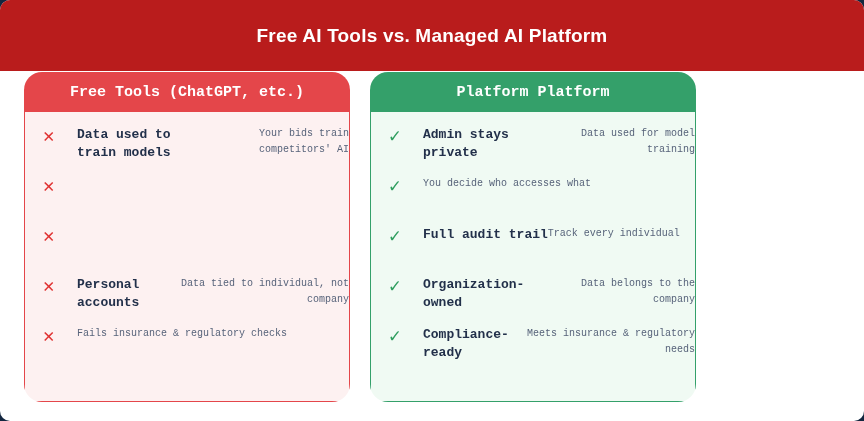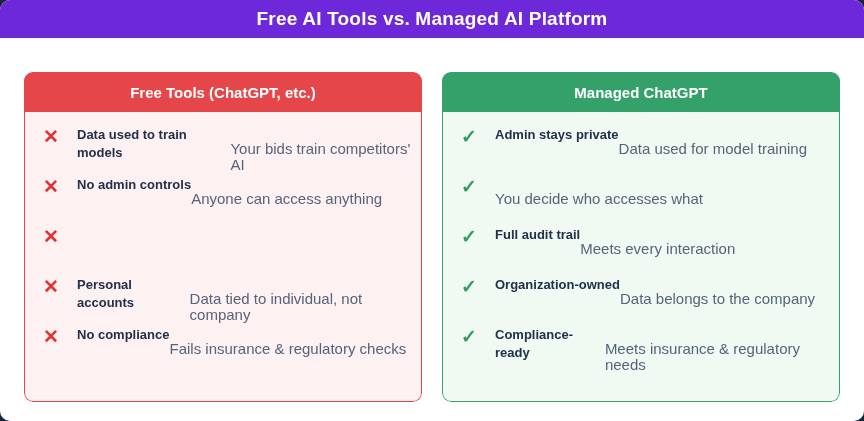--- a/index.html
+++ b/index.html
@@ -20,45 +20,46 @@
     background: #ffffff;
     border-radius: 10px;
     overflow: hidden;
     box-sizing: border-box;
   }
   .banner {
     position: absolute;
     top: 0;
     left: 0;
     width: 864px;
-    height: 38px;
-    background: #6d28d9;
+    height: 71px;
+    background: #b91c1c;
     display: flex;
     align-items: center;
     justify-content: center;
   }
   .banner-title {
     color: #ffffff;
     font-size: 19px;
     font-weight: bold;
     letter-spacing: 0.2px;
   }
   .columns {
     position: absolute;
     top: 72px;
     left: 24px;
     width: 816px;
     display: flex;
     gap: 20px;
   }
   .card {
-    width: 398px;
-    border-radius: 9px;
+    width: 326px;
+    border-radius: 18px;
     overflow: hidden;
     box-sizing: border-box;
+    font-family: Liberation Mono, monospace;
   }
   .card-header {
     height: 40px;
     display: flex;
     align-items: center;
     justify-content: center;
     color: #ffffff;
     font-size: 15px;
     font-weight: bold;
   }
@@ -103,23 +104,24 @@
     flex-direction: row;
   }
   .row-title {
     color: #22304a;
     font-size: 13px;
     font-weight: bold;
     line-height: 18px;
   }
   .row-sub {
     color: #57637a;
-    font-size: 15px;
+    font-size: 10px;
     line-height: 16px;
-    margin-top: 15px;
+    margin-top: 0;
+    text-align: right;
   }
 </style>
 </head>
 <body>
 
 <div class="page">
 
   <div class="banner">
     <div class="banner-title">Free AI Tools vs. Managed AI Platform</div>
   </div>
@@ -133,68 +135,63 @@
       <div class="card-body">
         <div class="row">
           <span class="row-icon icon-x">✕</span>
           <span class="row-text">
             <span class="row-title">Data used to train models</span>
             <span class="row-sub">Your bids train competitors' AI</span>
           </span>
         </div>
         <div class="row">
           <span class="row-icon icon-x">✕</span>
-          <span class="row-text">
-            <span class="row-title">No admin controls</span>
-            <span class="row-sub">Anyone can access anything</span>
-          </span>
         </div>
         <div class="row">
           <span class="row-icon icon-x">✕</span>
         </div>
         <div class="row">
           <span class="row-icon icon-x">✕</span>
           <span class="row-text">
             <span class="row-title">Personal accounts</span>
             <span class="row-sub">Data tied to individual, not company</span>
           </span>
         </div>
         <div class="row">
           <span class="row-icon icon-x">✕</span>
           <span class="row-text">
-            <span class="row-title">No compliance</span>
             <span class="row-sub">Fails insurance &amp; regulatory checks</span>
           </span>
         </div>
       </div>
     </div>
 
     <div class="card card-pos">
       <div class="card-header">
-        <span>Managed ChatGPT</span>
+        <span>Platform Platform</span>
       </div>
       <div class="card-body">
         <div class="row">
           <span class="row-icon icon-check">✓</span>
           <span class="row-text">
             <span class="row-title">Admin stays private</span>
             <span class="row-sub">Data used for model training</span>
           </span>
         </div>
         <div class="row">
           <span class="row-icon icon-check">✓</span>
           <span class="row-text">
             <span class="row-sub">You decide who accesses what</span>
           </span>
         </div>
         <div class="row">
           <span class="row-icon icon-check">✓</span>
           <span class="row-text">
             <span class="row-title">Full audit trail</span>
-            <span class="row-sub">Meets every interaction</span>
+            <span class="row-sub">Track every individual</span>
           </span>
         </div>
         <div class="row">
           <span class="row-icon icon-check">✓</span>
           <span class="row-text">
             <span class="row-title">Organization-owned</span>
             <span class="row-sub">Data belongs to the company</span>
           </span>
         </div>
         <div class="row">

